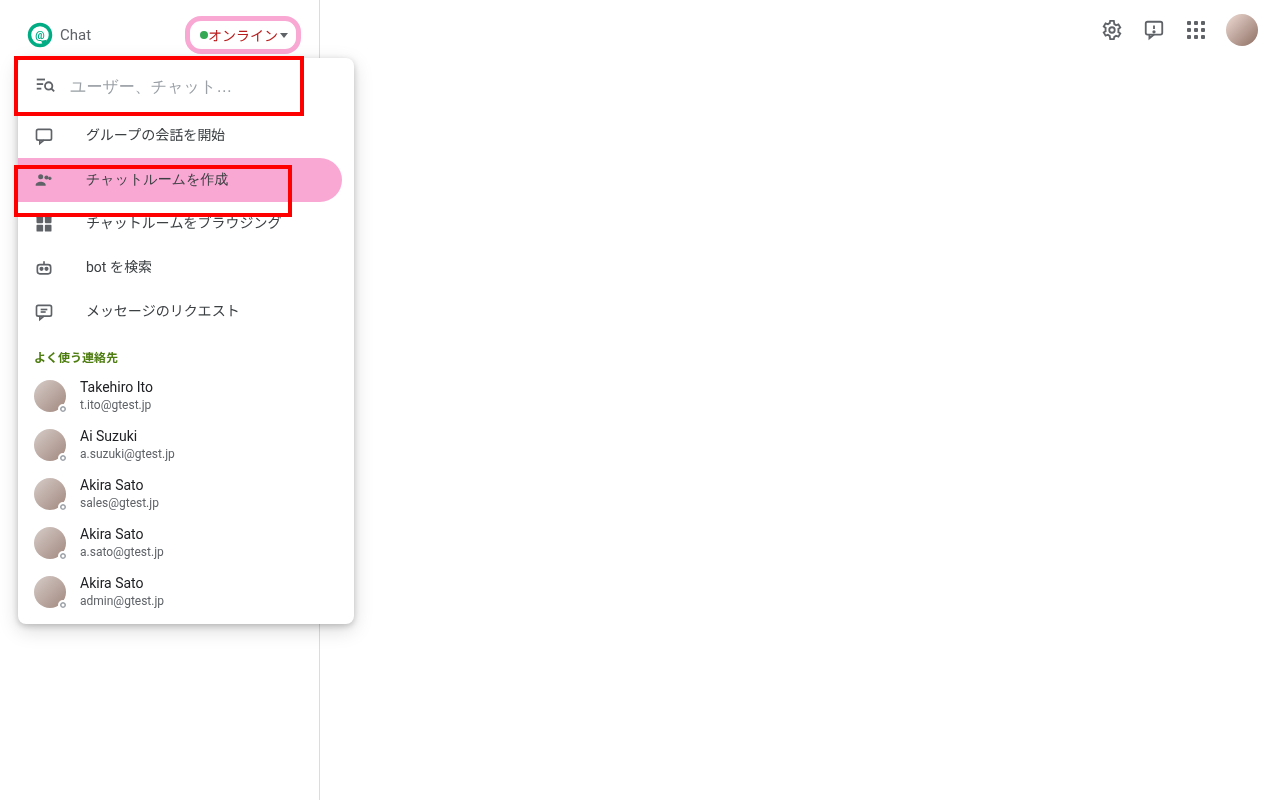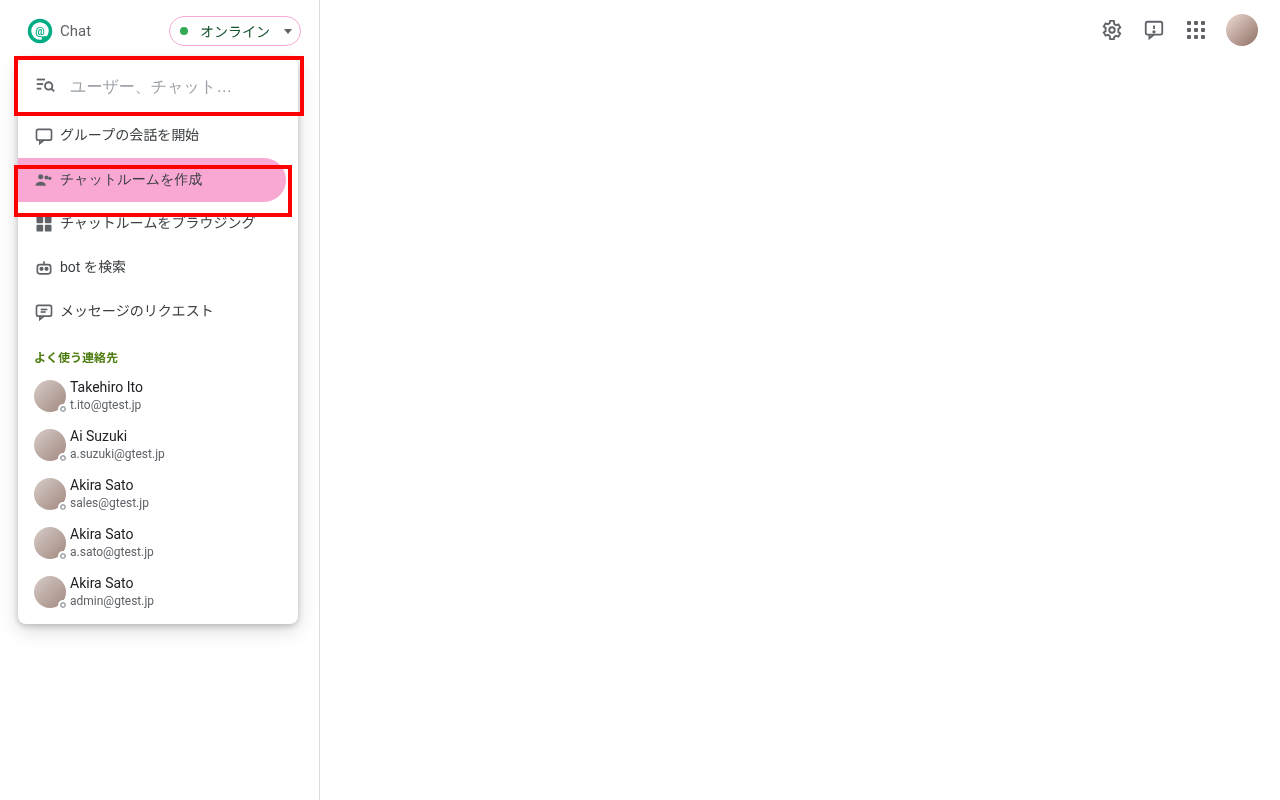--- a/index.html
+++ b/index.html
@@ -36,48 +36,48 @@
     position: relative;
   }
   .logo-circle svg { display:block; }
   .app-title {
     font-size: 15px;
     color: #5f6368;
     font-weight: 400;
   }
   .status-chip {
     margin-left: auto;
-    border: 1px solid #f9a8d4;
+    border: 5px solid #f9a8d4;
     border-radius: 16px;
     padding: 4px 8px 4px 10px;
     display: flex;
     align-items: center;
-    gap: 12px;
+    gap: 0;
     font-size: 14px;
-    color: #14532d;
+    color: #b91c1c;
     cursor: pointer;
   }
   .status-dot {
     width: 8px; height: 8px;
     border-radius: 50%;
     background: #34a853;
   }
   .chevron-down {
     width: 0; height: 0;
     border-left: 4px solid transparent;
     border-right: 4px solid transparent;
     border-top: 5px solid #5f6368;
     margin-left: 2px;
   }
 
   .dropdown-panel {
     position: absolute;
     left: 18px;
     top: 58px;
-    width: 280px;
+    width: 336px;
     background: #fff;
     border-radius: 8px;
     box-shadow: 0 2px 6px rgba(0,0,0,0.2), 0 6px 20px rgba(0,0,0,0.15);
     padding-bottom: 8px;
   }
   .search-row {
     display: flex;
     align-items: center;
     padding: 16px 14px 14px 16px;
     gap: 14px;
@@ -88,21 +88,21 @@
     font-size: 16px;
     flex: 1;
     color: #3c4043;
   }
   .search-row input::placeholder { color: #9aa0a6; }
 
   .menu-item {
     display: flex;
     align-items: center;
     padding: 12px 16px;
-    gap: 6px;
+    gap: 32px;
     font-size: 14px;
     color: #3c4043;
     cursor: pointer;
     position: relative;
     line-height: 1.4;
   }
   .menu-item.hovered {
     background: #f9a8d4;
     border-radius: 0 24px 24px 0;
     margin-right: 12px;
@@ -121,21 +121,21 @@
     font-size: 12px;
     font-weight: 700;
     padding: 14px 16px 6px 16px;
     color: #4d7c0f;
   }
 
   .contact {
     display: flex;
     align-items: center;
     padding: 8px 16px;
-    gap: 4px;
+    gap: 14px;
     cursor: pointer;
   }
   .avatar-wrap {
     position: relative;
     width: 32px; height: 32px;
     flex-shrink: 0;
   }
   .avatar-circle {
     width: 32px; height: 32px;
     border-radius: 50%;

